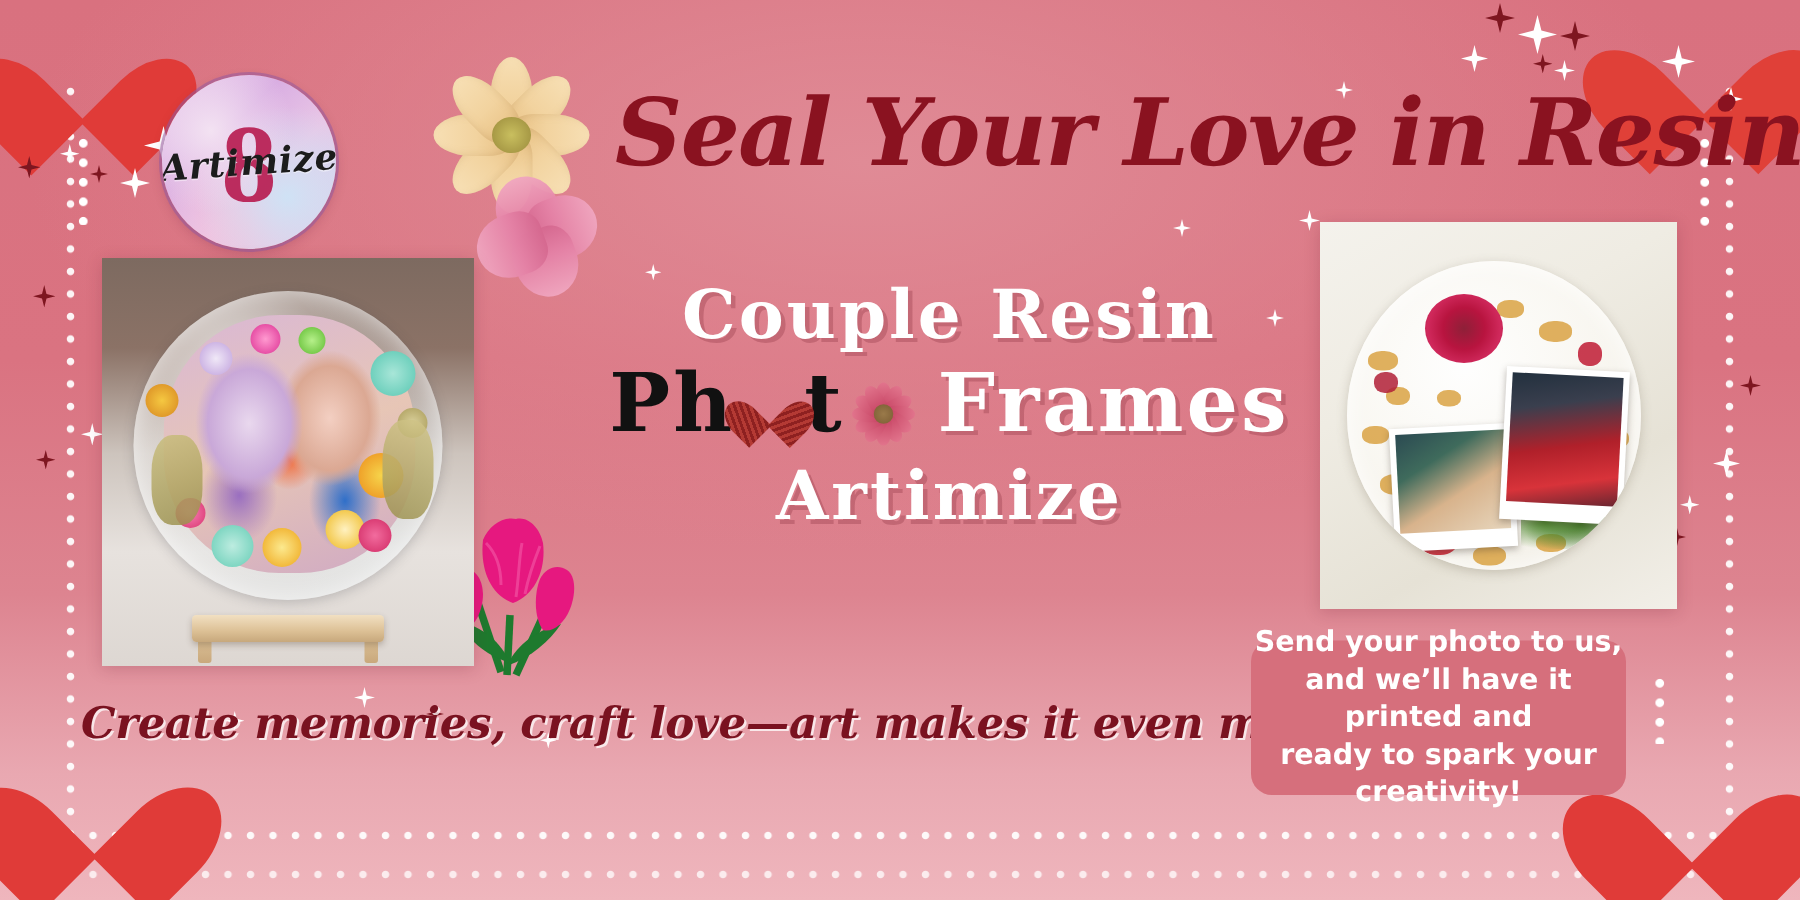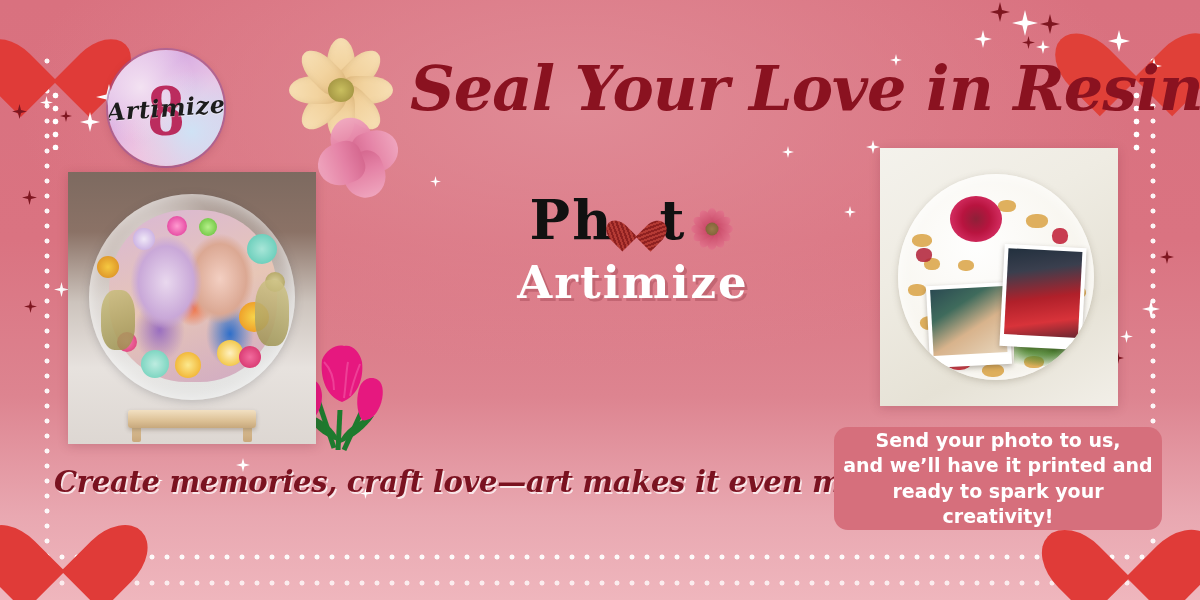--- a/index.html
+++ b/index.html
@@ -214,21 +214,21 @@
     border-radius:50%;background:radial-gradient(circle,#9a7a4a 0%,#7a5c33 100%);
   }
 
   .tagline{
     position:absolute;left:54px;top:465px;
     font-family:"DejaVu Serif", serif;font-style:italic;font-weight:700;
     font-size:29px;color:#7a1220;letter-spacing:-.3px;white-space:nowrap;
     text-shadow:1.5px 1.5px 0 rgba(255,255,255,.75);
   }
   .notebox{
-    position:absolute;left:834px;top:427px;width:328px;height:103px;border-radius:14px;
+    position:absolute;left:834px;top:427px;width:250px;height:103px;border-radius:14px;
     background:#d66f7c;
     display:flex;align-items:center;justify-content:center;
   }
   .notebox .ntxt{
     font-family:"DejaVu Sans", sans-serif;font-weight:700;
     font-size:19px;line-height:1.32;color:#ffffff;text-align:center;white-space:pre-line;
   }
 </style>
 </head>
 <body>
@@ -373,39 +373,41 @@
         </div>
       <div class="polaroid pol2">
           <div class="pimg"></div>
         </div>
     </div>
   </div>
 
   <div class="title">Seal Your Love in Resin!</div>
 
   <div class="headline">
+    <div class="hl1">Couple Resin</div>
     <div class="hl2">
       <span class="blk">Ph</span>
       <span class="hl-heart"></span>
       <span class="blk">t</span>
       <span class="hl-flower">
         <span class="fp" style="transform:translate(-50%,-100%) rotate(0deg);"></span>
         <span class="fp" style="transform:translate(-50%,-100%) rotate(30deg);"></span>
         <span class="fp" style="transform:translate(-50%,-100%) rotate(60deg);"></span>
         <span class="fp" style="transform:translate(-50%,-100%) rotate(90deg);"></span>
         <span class="fp" style="transform:translate(-50%,-100%) rotate(120deg);"></span>
         <span class="fp" style="transform:translate(-50%,-100%) rotate(150deg);"></span>
         <span class="fp" style="transform:translate(-50%,-100%) rotate(180deg);"></span>
         <span class="fp" style="transform:translate(-50%,-100%) rotate(210deg);"></span>
         <span class="fp" style="transform:translate(-50%,-100%) rotate(240deg);"></span>
         <span class="fp" style="transform:translate(-50%,-100%) rotate(270deg);"></span>
         <span class="fp" style="transform:translate(-50%,-100%) rotate(300deg);"></span>
         <span class="fp" style="transform:translate(-50%,-100%) rotate(330deg);"></span>
         <span class="fc"></span>
       </span>
+      <span class="wht" style="margin-left:10px;">Frames</span>
     </div>
     <div class="hl3">Artimize</div>
   </div>
 
   <div class="tagline">Create memories, craft love—art makes it even more special!</div>
 
   <div class="notebox">
     <div class="ntxt">Send your photo to us,
 and we’ll have it printed and
 ready to spark your creativity!</div>

